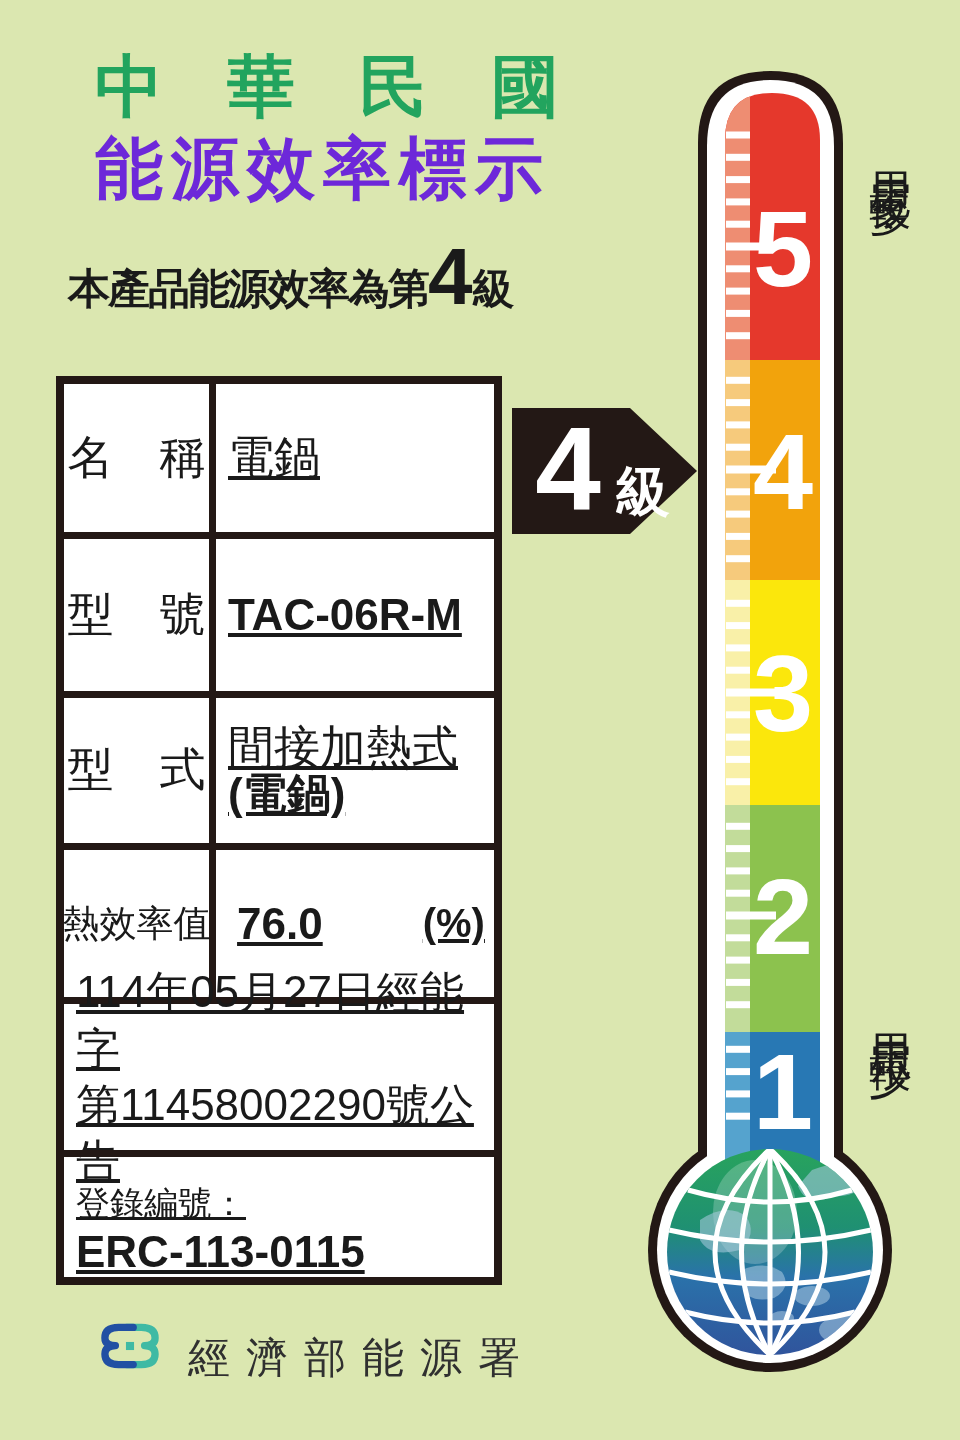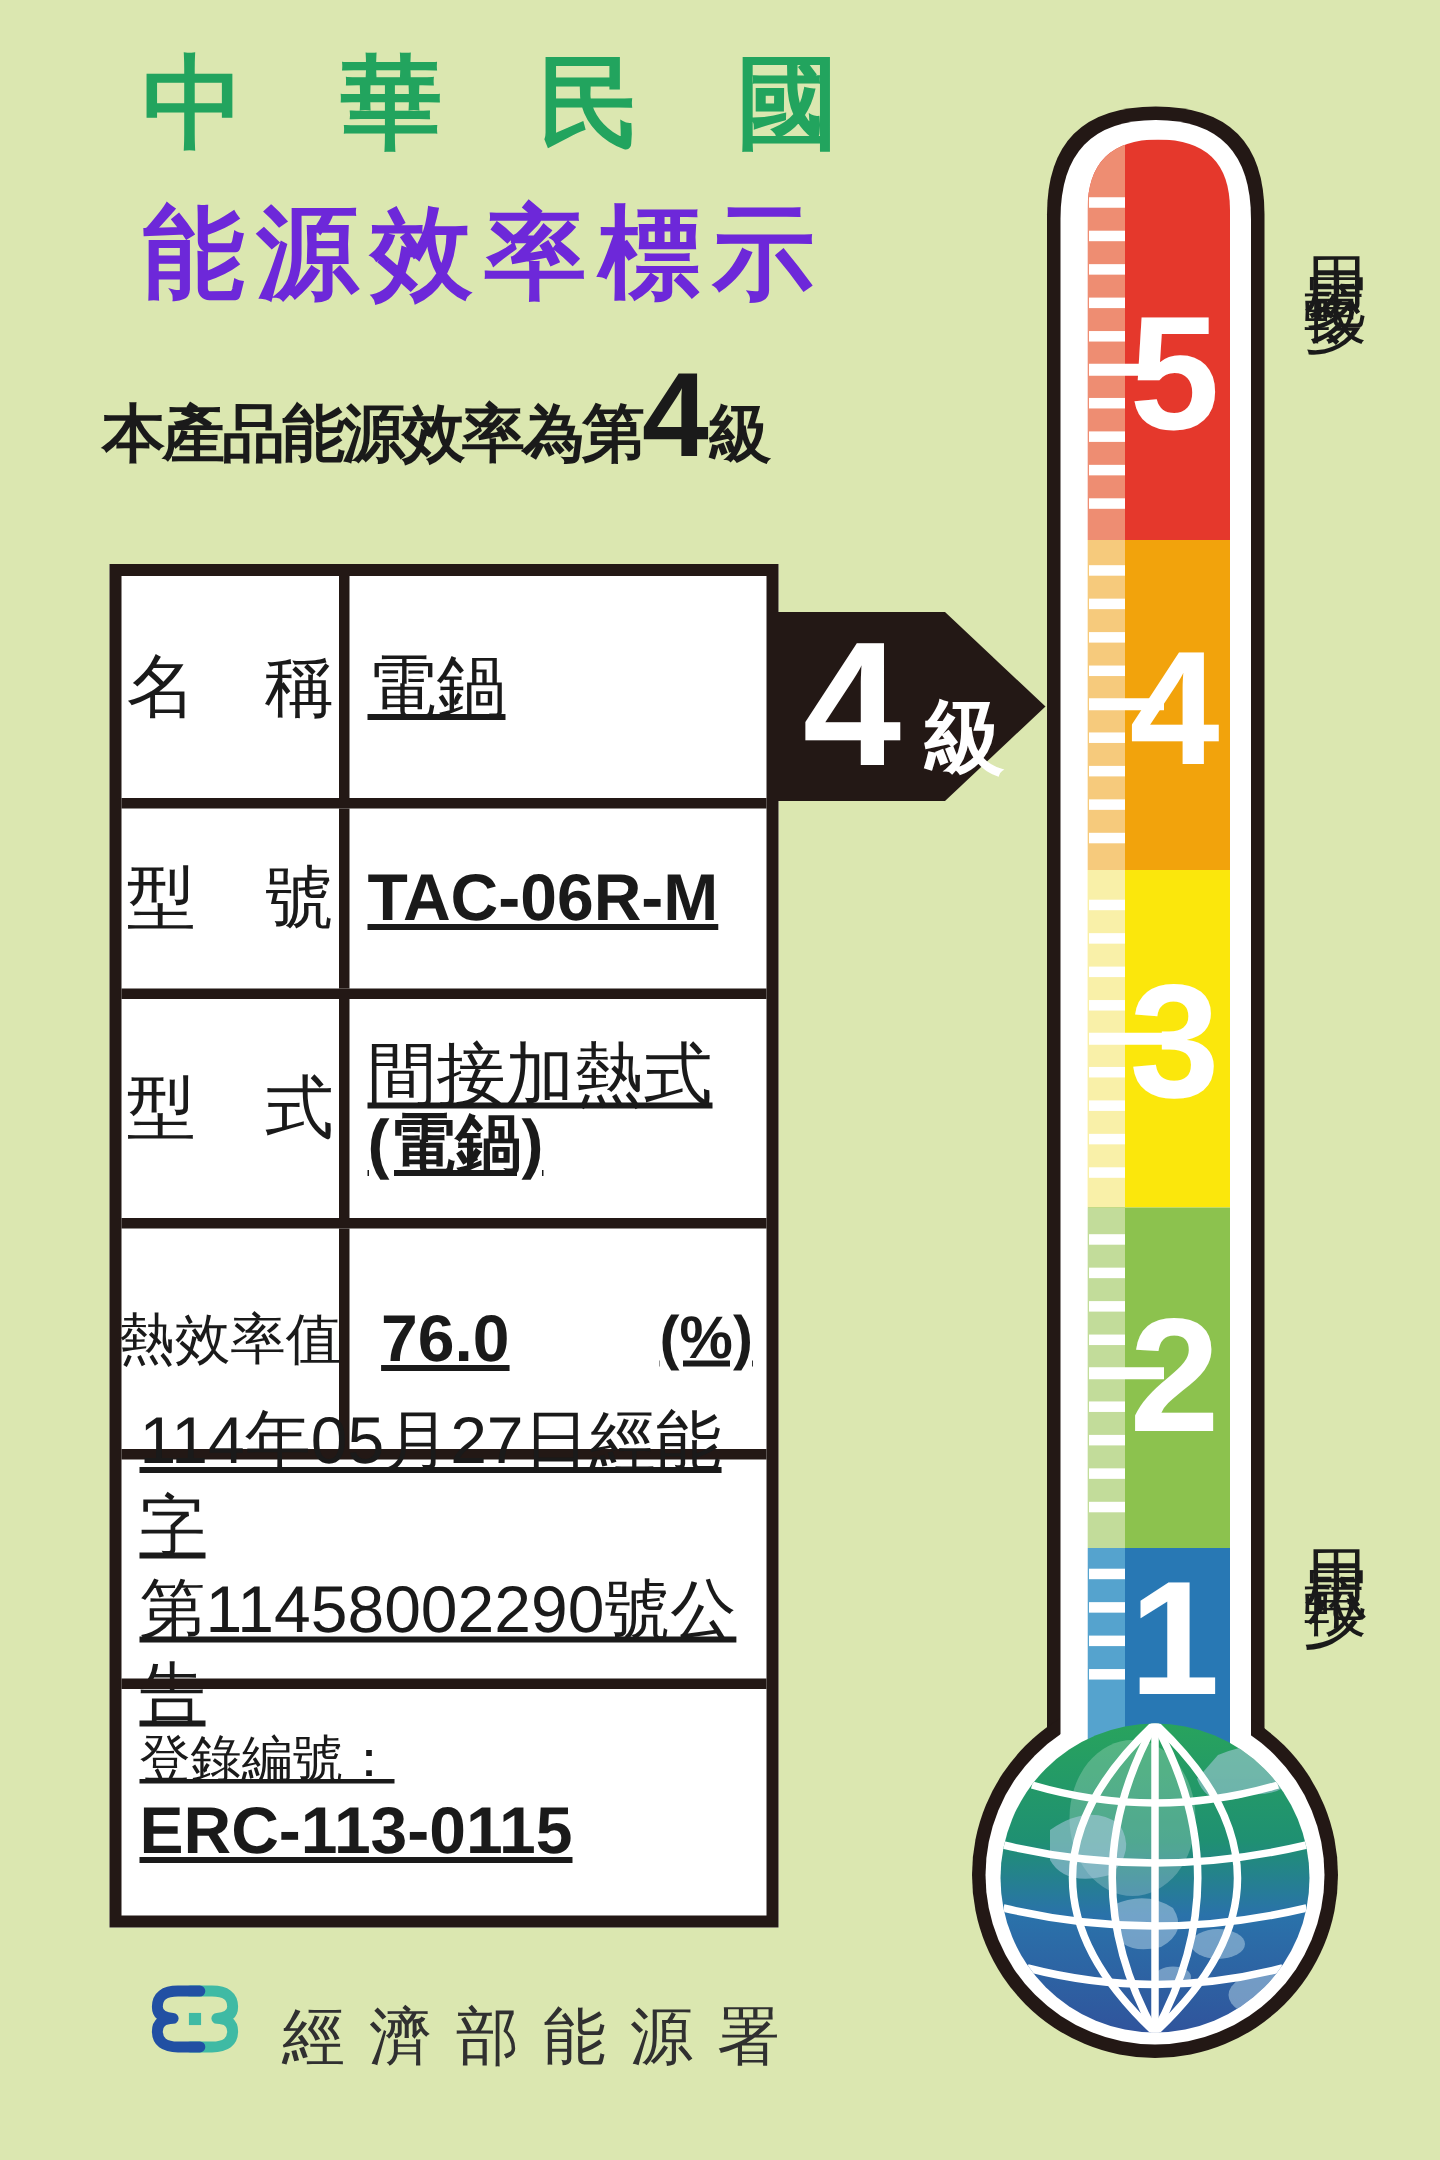--- a/index.html
+++ b/index.html
@@ -5,34 +5,34 @@
   html,body{margin:0;padding:0;}
   body{
     width:960px;height:1440px;position:relative;overflow:hidden;
     background:#dbe7b0;
     font-family:"Liberation Sans",sans-serif;
     color:#1a1a1a;
   }
   .abs{position:absolute;}
 
   
-  .title-line1{left:95px;top:24px;font-size:68px;font-weight:bold;color:#22a45e;letter-spacing:64px;white-space:nowrap;}
+  .title-line1{left:95px;top:42px;font-size:68px;font-weight:bold;color:#22a45e;letter-spacing:64px;white-space:nowrap;}
   .title-line2{left:95px;top:124px;font-size:68px;font-weight:bold;color:#6d28d9;letter-spacing:8px;white-space:nowrap;}
 
   
   .subtitle{left:68px;top:240px;display:flex;align-items:flex-end;white-space:nowrap;}
   .subtitle .pre{font-size:42px;font-weight:bold;letter-spacing:-2px;line-height:1;padding-bottom:4px;}
   .subtitle .big4{font-size:80px;font-weight:bold;line-height:0.92;}
   .subtitle .suf{font-size:42px;font-weight:bold;line-height:1;padding-bottom:4px;}
 
   
-  .spec-table{left:73px;top:376px;width:446px;height:909px;border:8px solid #231815;box-sizing:border-box;background:#ffffff;display:flex;flex-direction:column;}
+  .spec-table{left:56px;top:376px;width:446px;height:909px;border:8px solid #231815;box-sizing:border-box;background:#ffffff;display:flex;flex-direction:column;}
   .trow{display:flex;box-sizing:border-box;}
   .trow + .trow{border-top:7px solid #231815;}
-  .r1{height:148px;} .r2{height:127px;} .r3{height:153px;} .r4{height:154px;} .r5{height:153px;} .r6{flex:1;}
+  .r1{height:148px;} .r2{height:159px;} .r3{height:153px;} .r4{height:154px;} .r5{height:153px;} .r6{flex:1;}
   .tlabel{width:152px;box-sizing:border-box;border-right:7px solid #231815;display:flex;align-items:center;justify-content:center;font-size:46px;white-space:nowrap;}
   .tlabel.small{font-size:37px;}
   .tvalue{flex:1;display:flex;flex-direction:column;justify-content:center;align-items:flex-start;padding-left:12px;font-size:46px;box-sizing:border-box;text-decoration:underline;}
   .model-val{font-weight:bold;font-size:44px;letter-spacing:0px;}
   .type-l1{font-size:46px;line-height:1.05;}
   .type-l2{font-size:44px;font-weight:bold;line-height:1.05;}
   .eff-row{flex-direction:row;align-items:center;}
   .eff-val{font-weight:bold;font-size:44px;}
   .eff-unit{font-weight:bold;font-size:40px;margin-left:100px;}
   .announce{flex-direction:column;align-items:flex-start;justify-content:center;padding-left:12px;font-size:44px;line-height:1.28;letter-spacing:0;}

